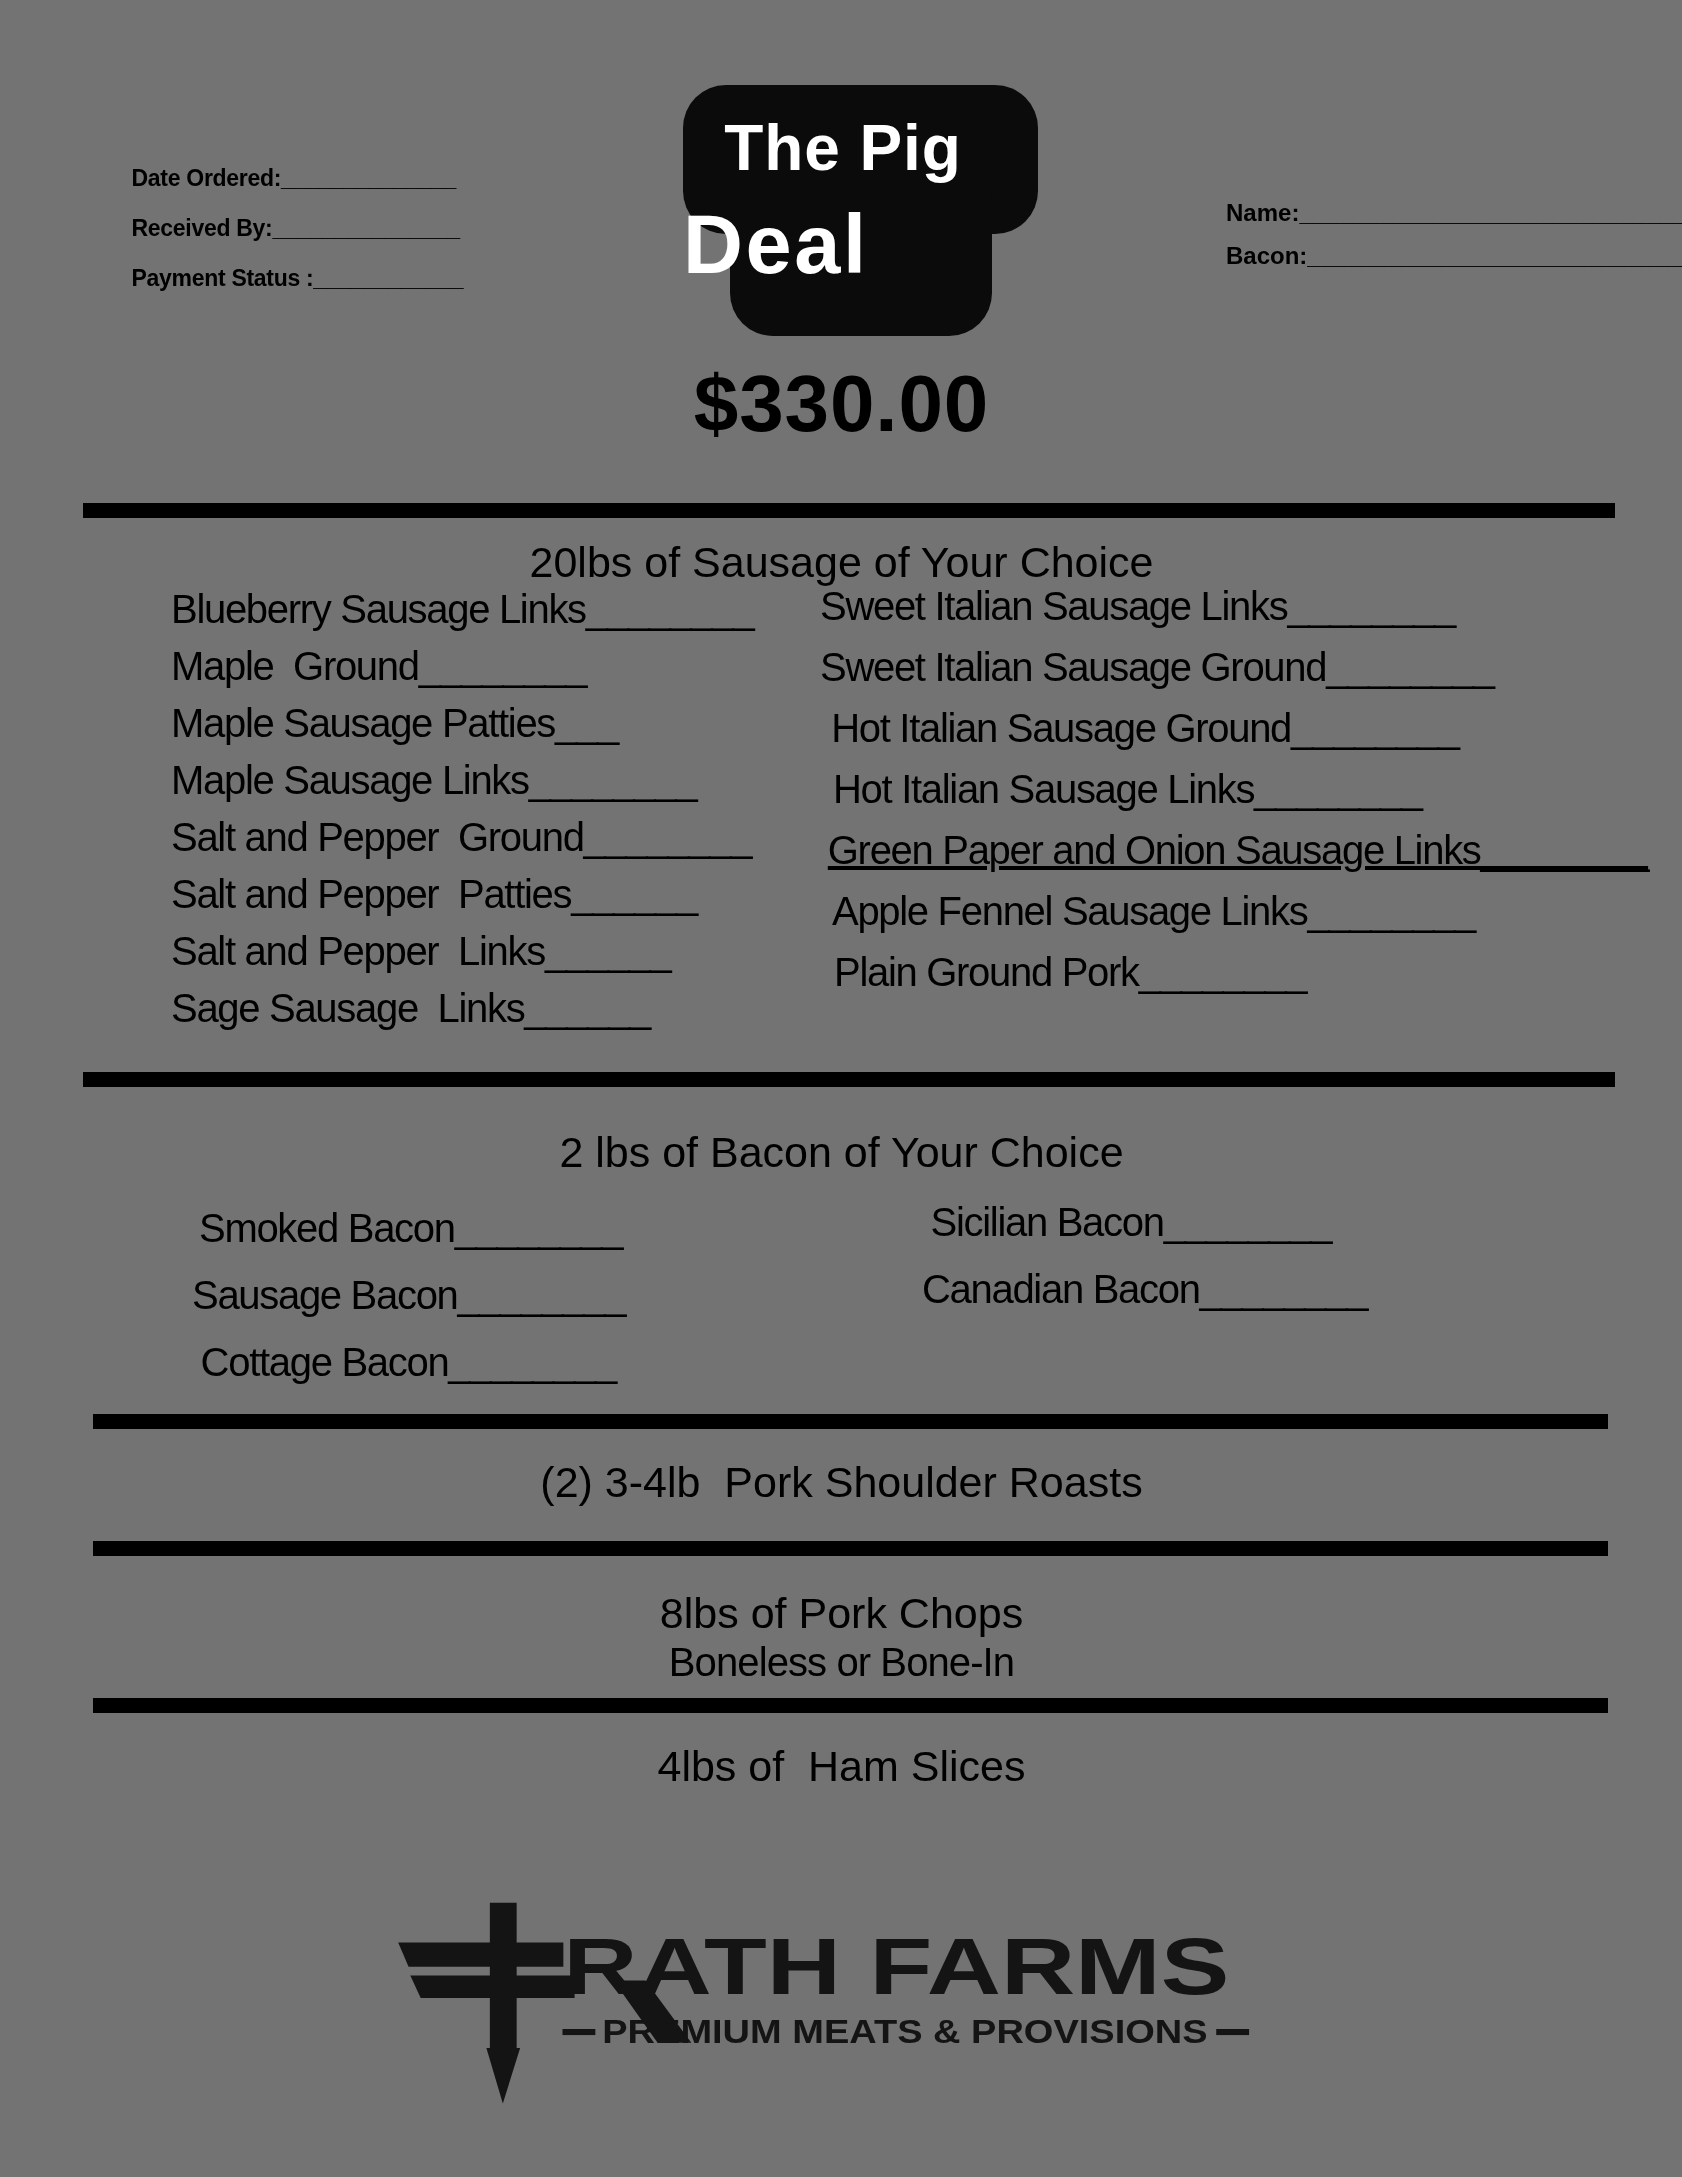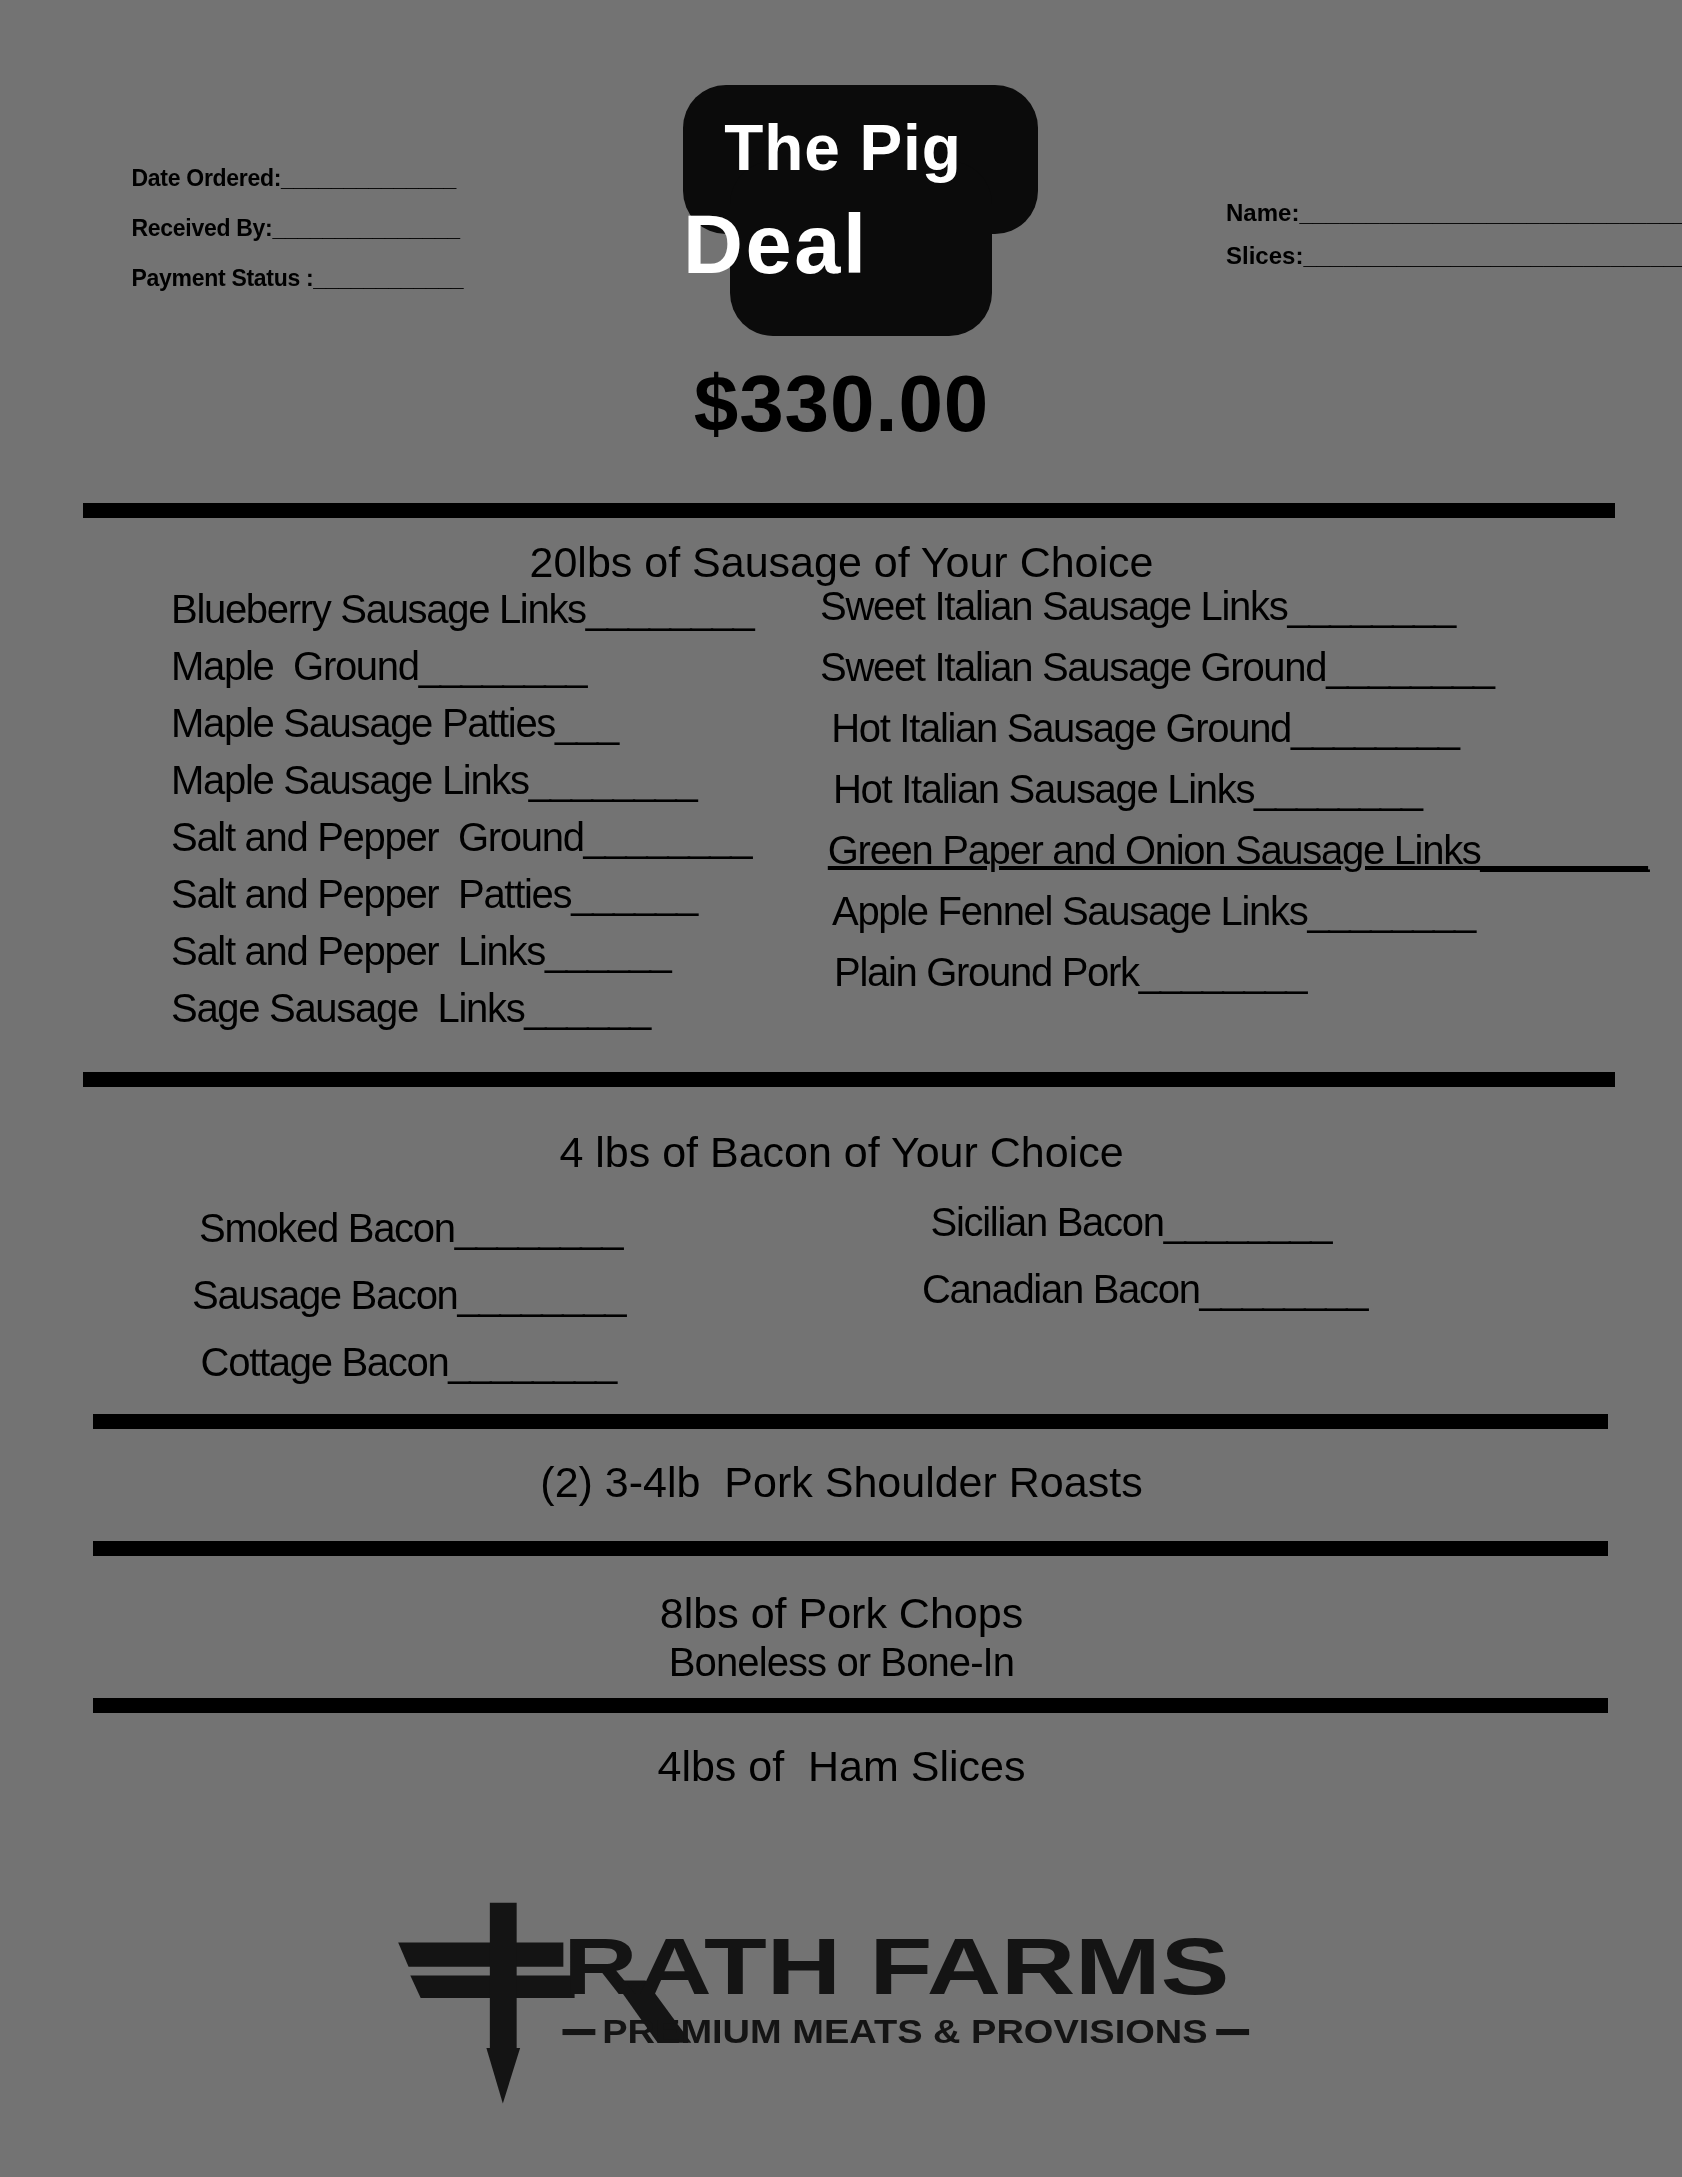--- a/index.html
+++ b/index.html
@@ -91,21 +91,21 @@
     <div class="pig-bottom"></div>
     <div class="pig-line1">The Pig</div>
     <div class="pig-line2">Deal</div>
   </div>
 
   <div class="customer-fields">
     <div class="field-row">
       <span>Name:</span><span class="blank">_____________________________</span>
     </div>
     <div class="field-row">
-      <span>Slices:</span><span class="blank">_____________________________</span>
+      <span>Bacon:</span><span class="blank">_____________________________</span>
     </div>
   </div>
 
   <div class="price">$330.00</div>
 
   <div class="divider d1"></div>
   <div class="divider d2"></div>
   <div class="divider d3"></div>
   <div class="divider d4"></div>
   <div class="divider d5"></div>
@@ -124,21 +124,21 @@
   <ul class="opts sausage-right">
     <li>Sweet Italian Sausage Links________</li>
     <li>Sweet Italian Sausage Ground________</li>
     <li>Hot Italian Sausage Ground________</li>
     <li>Hot Italian Sausage Links________</li>
     <li>Green Paper and Onion Sausage Links________</li>
     <li>Apple Fennel Sausage Links________</li>
     <li>Plain Ground Pork________</li>
   </ul>
 
-  <h2 class="sec-title t-bacon">4 lbs of Bacon of Your Choice</h2>
+  <h2 class="sec-title t-bacon">2 lbs of Bacon of Your Choice</h2>
   <ul class="opts bacon-left">
     <li>Smoked Bacon________</li>
     <li>Sausage Bacon________</li>
     <li>Cottage Bacon________</li>
   </ul>
   <ul class="opts bacon-right">
     <li>Sicilian Bacon________</li>
     <li>Canadian Bacon________</li>
   </ul>
 

